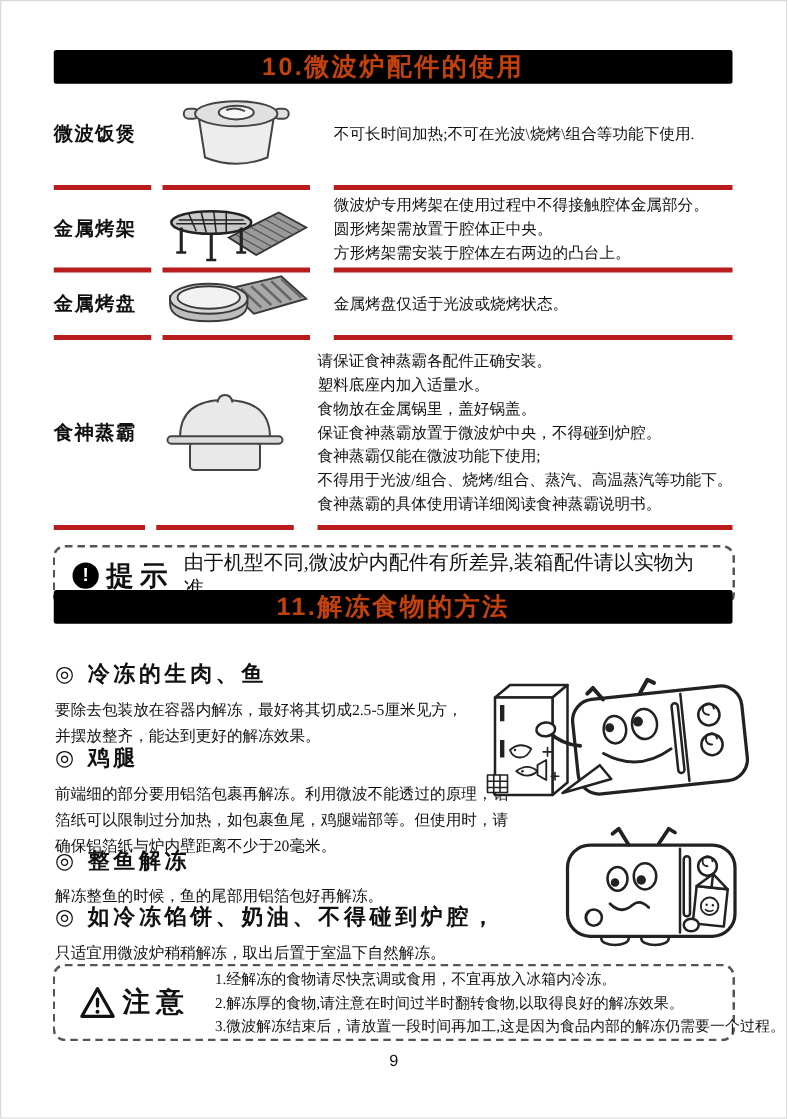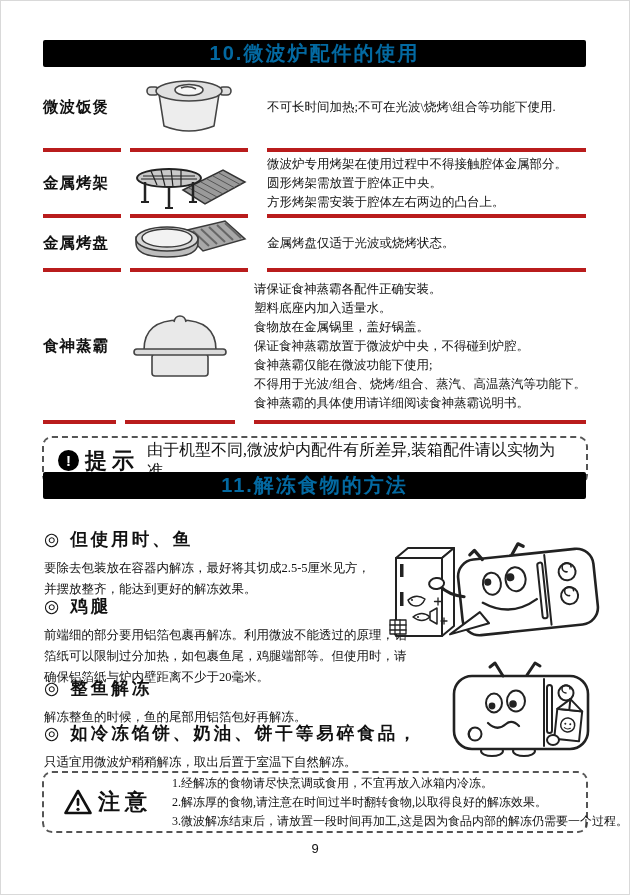--- a/index.html
+++ b/index.html
@@ -1,20 +1,20 @@
 <!DOCTYPE html>
 <html><head>
 <meta charset="utf-8">
 <style>
   html,body{margin:0;padding:0;background:#fff;}
   .page{position:relative;width:630px;height:895px;background:#fff;overflow:hidden;
         font-family:"Liberation Serif","DejaVu Serif",serif;color:#111;
         box-shadow:inset 0 0 0 1px #d9d9d9;}
   
-  .bar{position:absolute;left:43px;width:543px;height:27px;background:#000;color:#0369a1;
+  .bar{position:absolute;left:43px;width:543px;height:27px;background:#000;color:#c2410c;
        font-family:"Liberation Sans","DejaVu Sans",sans-serif;font-weight:bold;font-size:20px;
        letter-spacing:2px;display:flex;align-items:center;justify-content:center;border-radius:2px;}
   #bar10{top:40px}
   #bar11{top:472px}
   
   .acc-table{position:absolute;top:66px;left:43px;width:543px;}
   .acc-row{display:flex;}
   .acc-row>div{border-bottom:4px solid #b91c1c;box-sizing:border-box;}
   .c-label{width:78px;margin-right:9px;display:flex;align-items:center;
            font-family:"Liberation Sans","DejaVu Sans",sans-serif;font-weight:bold;font-size:15.5px;letter-spacing:1px;}
@@ -186,39 +186,39 @@
     <span class="tip-ic">!</span>
     <span class="big-label">提示</span>
     <span class="tip-text">由于机型不同,微波炉内配件有所差异,装箱配件请以实物为准。</span>
   </div>
 
   <div class="bar" id="bar11">
     <span>11.解冻食物的方法</span>
   </div>
 
   <div class="dsec" id="s1">
-    <h3>◎ 但使用时、鱼</h3>
+    <h3>◎ 冷冻的生肉、鱼</h3>
     <div class="bl">要除去包装放在容器内解冻，最好将其切成2.5-5厘米见方，</div>
     <div class="bl">并摆放整齐，能达到更好的解冻效果。</div>
   </div>
 
   <div class="dsec" id="s2">
     <h3>◎ 鸡腿</h3>
     <div class="bl">前端细的部分要用铝箔包裹再解冻。利用微波不能透过的原理，铝</div>
     <div class="bl">箔纸可以限制过分加热，如包裹鱼尾，鸡腿端部等。但使用时，请</div>
     <div class="bl">确保铝箔纸与炉内壁距离不少于20毫米。</div>
   </div>
 
   <div class="dsec" id="s3">
     <h3>◎ 整鱼解冻</h3>
     <div class="bl">解冻整鱼的时候，鱼的尾部用铝箔包好再解冻。</div>
   </div>
 
   <div class="dsec" id="s4">
-    <h3>◎ 如冷冻馅饼、奶油、饼干等易碎食品，</h3>
+    <h3>◎ 如冷冻馅饼、奶油、不得碰到炉腔，</h3>
     <div class="bl">只适宜用微波炉稍稍解冻，取出后置于室温下自然解冻。</div>
   </div>
 
   <div class="ill" id="ill1">
     <svg width="214" height="112" viewBox="0 0 214 112">
       <g stroke="#222" stroke-width="2" fill="#fff" stroke-linejoin="round" stroke-linecap="round">
 
         <polygon points="8,18 20,8 66,8 54,18"></polygon>
         <polygon points="54,18 66,8 66,86 54,96"></polygon>
         <rect x="8" y="18" width="46" height="78"></rect>

